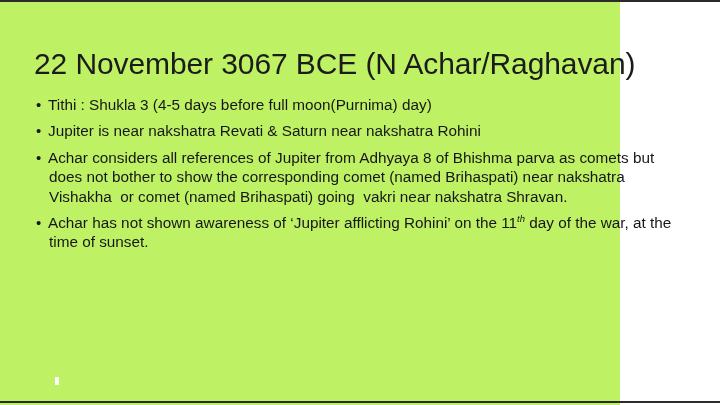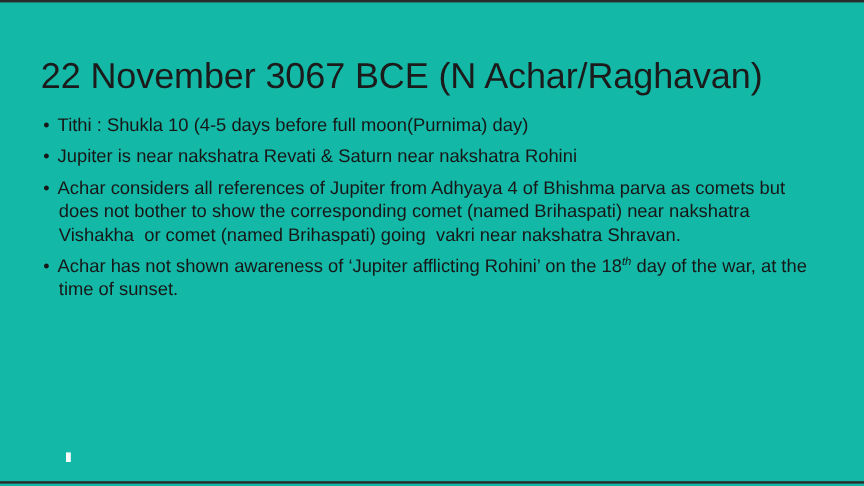--- a/index.html
+++ b/index.html
@@ -9,23 +9,23 @@
   }
   body {
     width: 720px;
     height: 405px;
     overflow: hidden;
     font-family: "DejaVu Sans", sans-serif;
   }
 
   #slide {
     position: relative;
-    width: 720px;
+    width: 620px;
     height: 405px;
-    background: #14b8a6;
+    background: #bef264;
     box-sizing: border-box;
   }
 
   
   .edge-bar {
     position: absolute;
     left: 0;
     width: 720px;
     height: 2px;
     background: #2b2b2b;
@@ -105,36 +105,36 @@
 <div id="slide">
 
   <div class="edge-bar top"></div>
 
   <h1 id="slide-title">22 November 3067 BCE (N Achar/Raghavan)</h1>
 
   <ul id="bullet-list">
 
     <li class="bullet-item">
       <span class="bullet-marker">•</span>
-      <span class="bullet-text">Tithi : Shukla 10 (4-5 days before full moon(Purnima) day)</span>
+      <span class="bullet-text">Tithi : Shukla 3 (4-5 days before full moon(Purnima) day)</span>
     </li>
 
     <li class="bullet-item">
       <span class="bullet-marker">•</span>
       <span class="bullet-text">Jupiter is near nakshatra Revati &amp; Saturn near nakshatra Rohini</span>
     </li>
 
     <li class="bullet-item">
       <span class="bullet-marker">•</span>
-      <span class="bullet-text">Achar considers all references of Jupiter from Adhyaya 4 of Bhishma parva as comets but does not bother to show the corresponding comet (named Brihaspati) near nakshatra Vishakha  or comet (named Brihaspati) going  vakri near nakshatra Shravan.</span>
+      <span class="bullet-text">Achar considers all references of Jupiter from Adhyaya 8 of Bhishma parva as comets but does not bother to show the corresponding comet (named Brihaspati) near nakshatra Vishakha  or comet (named Brihaspati) going  vakri near nakshatra Shravan.</span>
     </li>
 
     <li class="bullet-item">
       <span class="bullet-marker">•</span>
-      <span class="bullet-text"><span>Achar has not shown awareness of ‘Jupiter afflicting Rohini’ on the 18</span><sup class="ordinal">th</sup><span> day of the war, at the time of sunset.</span></span>
+      <span class="bullet-text"><span>Achar has not shown awareness of ‘Jupiter afflicting Rohini’ on the 11</span><sup class="ordinal">th</sup><span> day of the war, at the time of sunset.</span></span>
     </li>
 
   </ul>
 
   <div id="faint-artifact"></div>
 
   <div class="edge-bar bottom"></div>
 
 </div>
 

